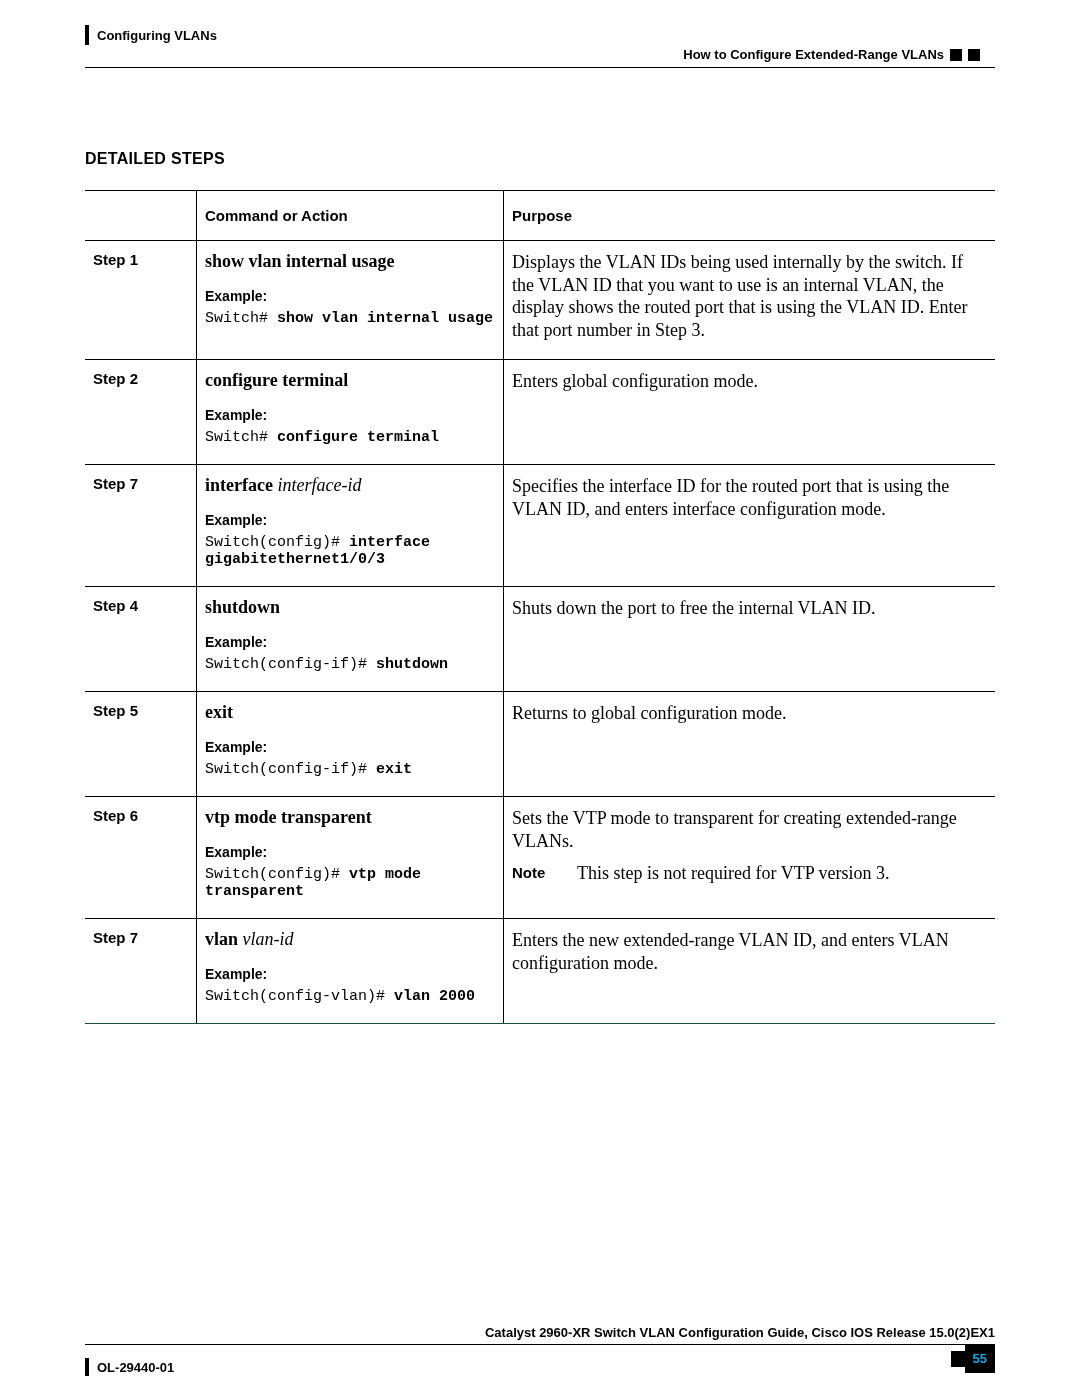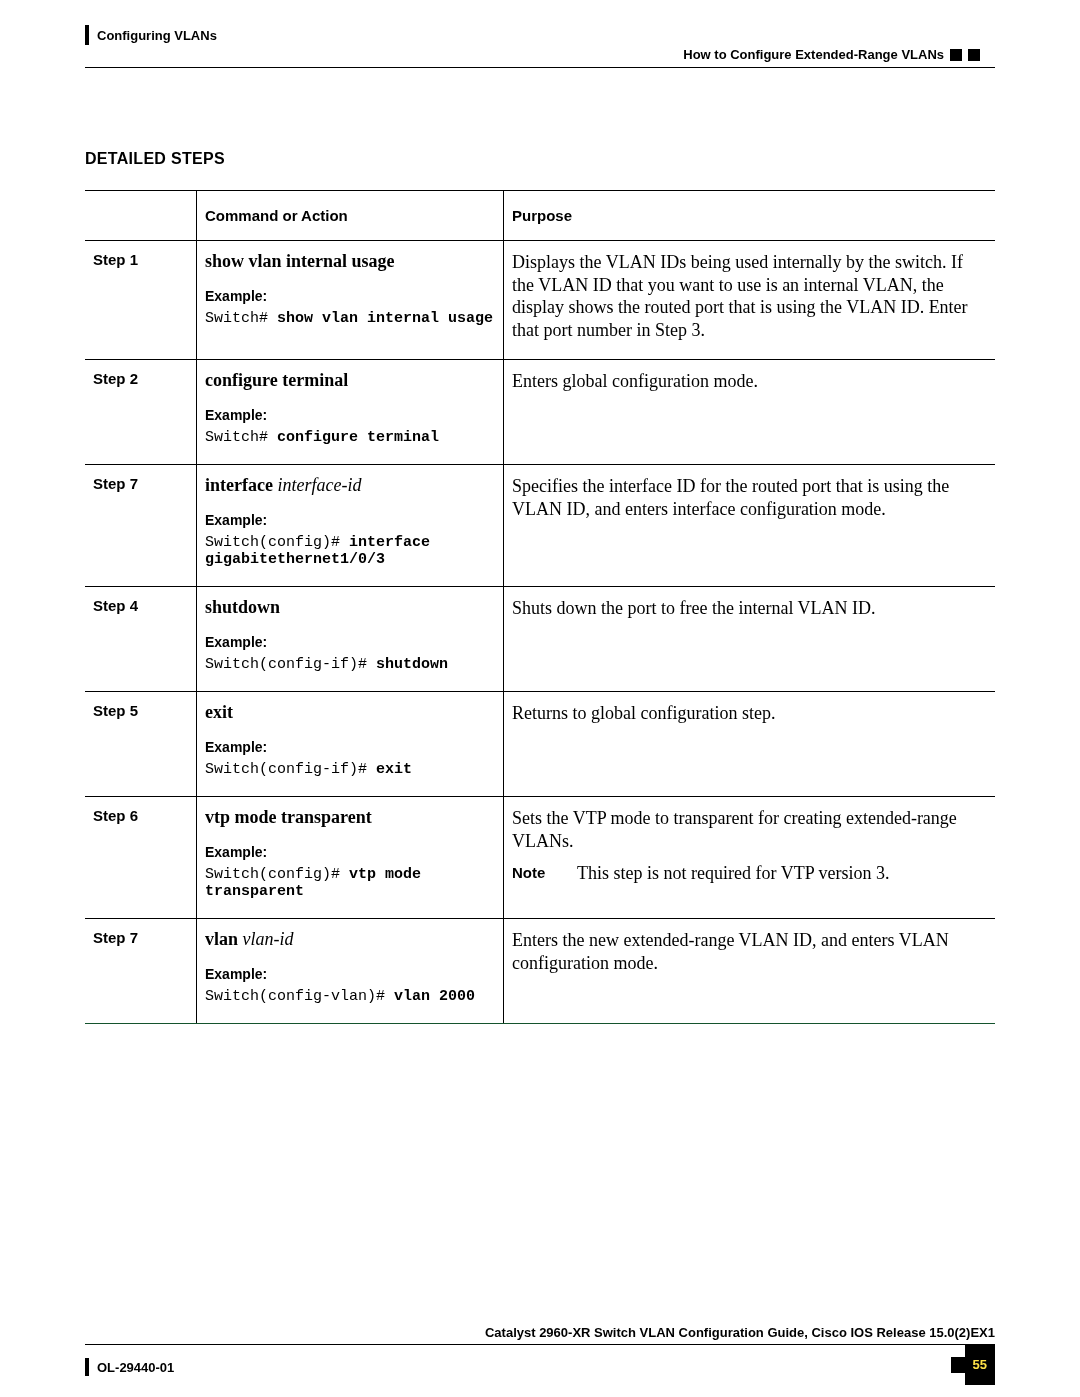--- a/index.html
+++ b/index.html
@@ -80,22 +80,22 @@
   .ftr-left{
     position:absolute;left:0;top:13px;display:flex;align-items:center;gap:8px;
   }
   .ftr-left .bar{width:4px;height:18px;background:#000;}
   .ftr-left .txt{font-size:13px;font-weight:bold;}
   .ftr-right{
     position:absolute;right:0;top:0;display:flex;align-items:center;gap:0;
   }
   .ftr-right .sq{width:14px;height:16px;background:#000;}
   .pgnum{
-    background:#000;color:#fde047;font-size:13px;font-weight:bold;
-    padding:12px 8px;line-height:16px;height:16px;display:inline-block;
+    background:#000;color:#0ea5e9;font-size:13px;font-weight:bold;
+    padding:6px 8px;line-height:16px;height:16px;display:inline-block;
     font-family:Arial,Helvetica,sans-serif;
   }
 </style>
 </head>
 <body>
 
 <div class="hdr">
   <div class="hdr-left">
     <div class="bar"></div>
     <div class="sans txt">Configuring VLANs</div>
@@ -167,21 +167,21 @@
   </tr>
 
   <tr>
     <td class="sans noleft step">Step 5</td>
     <td>
       <span class="cmdtitle">exit</span><span class="italic"></span>
       <div class="sans exlabel">Example:</div>
       <div class="mono cmdline"><span>Switch(config-if)# </span><span class="bold">exit</span></div>
     </td>
     <td class="purpose">
-      <span>Returns to global configuration step.</span>
+      <span>Returns to global configuration mode.</span>
     </td>
   </tr>
 
   <tr>
     <td class="sans noleft step">Step 6</td>
     <td>
       <span class="cmdtitle">vtp mode transparent</span><span class="italic"></span>
       <div class="sans exlabel">Example:</div>
       <div class="mono cmdline"><span>Switch(config)# </span><span class="bold">vtp mode transparent</span></div>
     </td>

